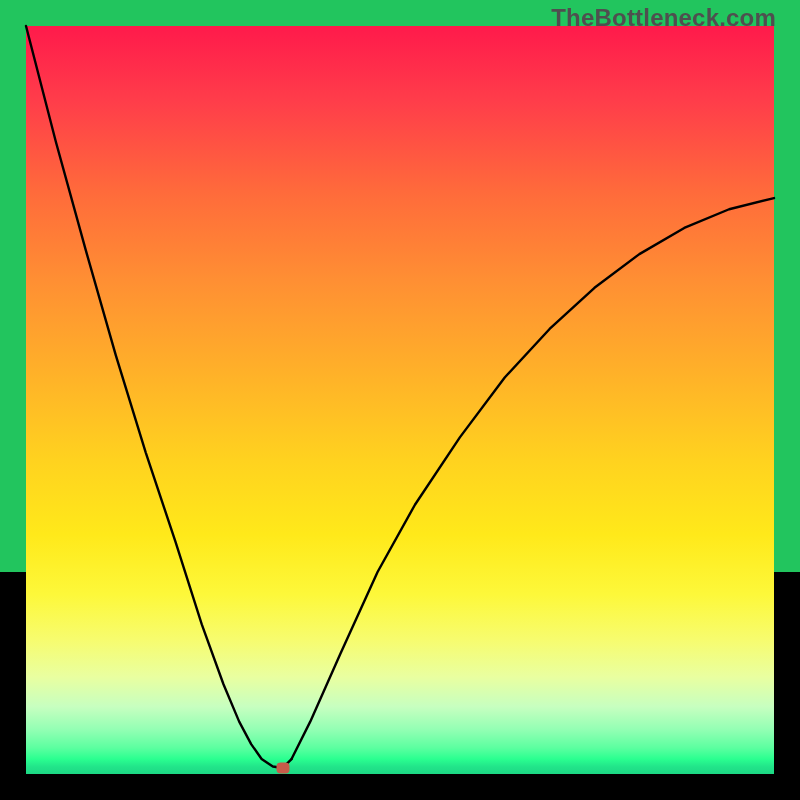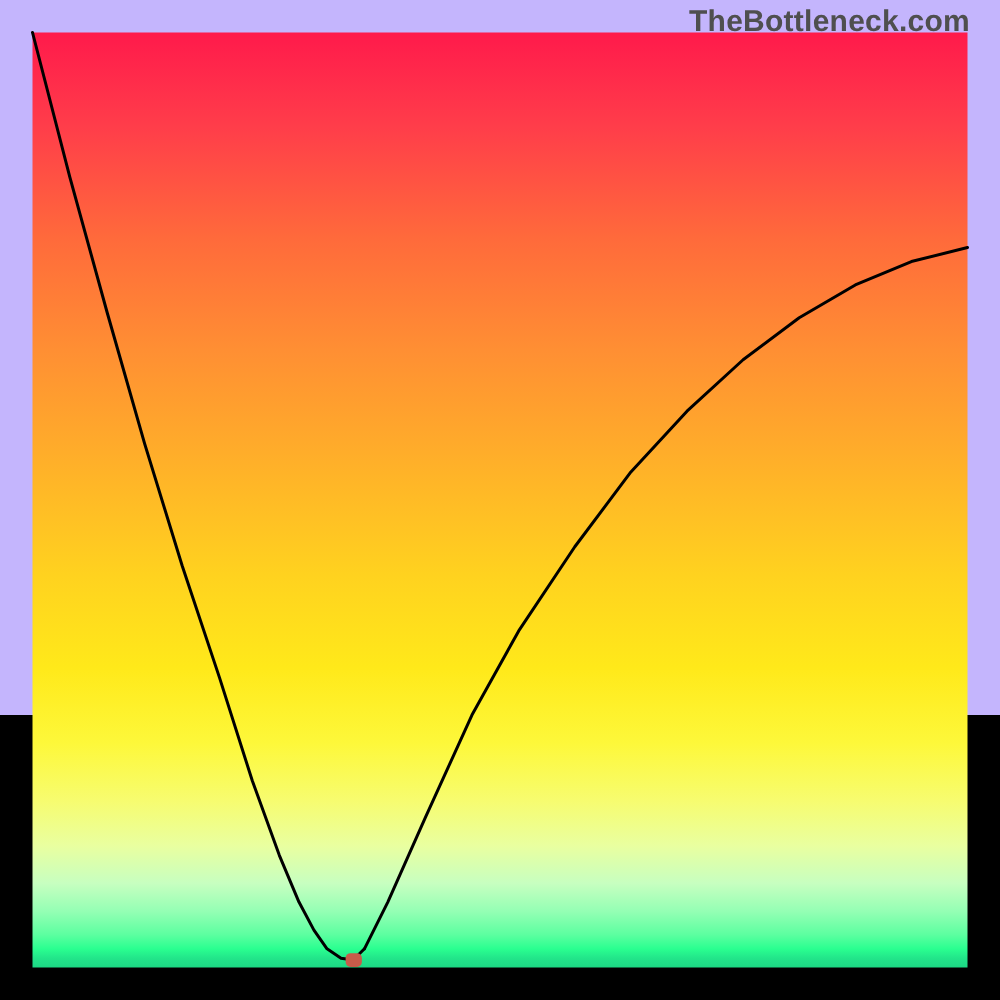--- a/index.html
+++ b/index.html
@@ -8,21 +8,21 @@
     width: 800px;
     height: 800px;
     background: #000;
     font-family: Arial, Helvetica, sans-serif;
     overflow: hidden;
   }
   .frame {
     position: relative;
     width: 800px;
     height: 572px;
-    background: #c4b5fd;
+    background: #22c55e;
   }
   .watermark {
     position: absolute;
     top: 4px;
     right: 24px;
     color: #4f4f4f;
     font-size: 24px;
     font-weight: 600;
     letter-spacing: 0.2px;
     user-select: none;

